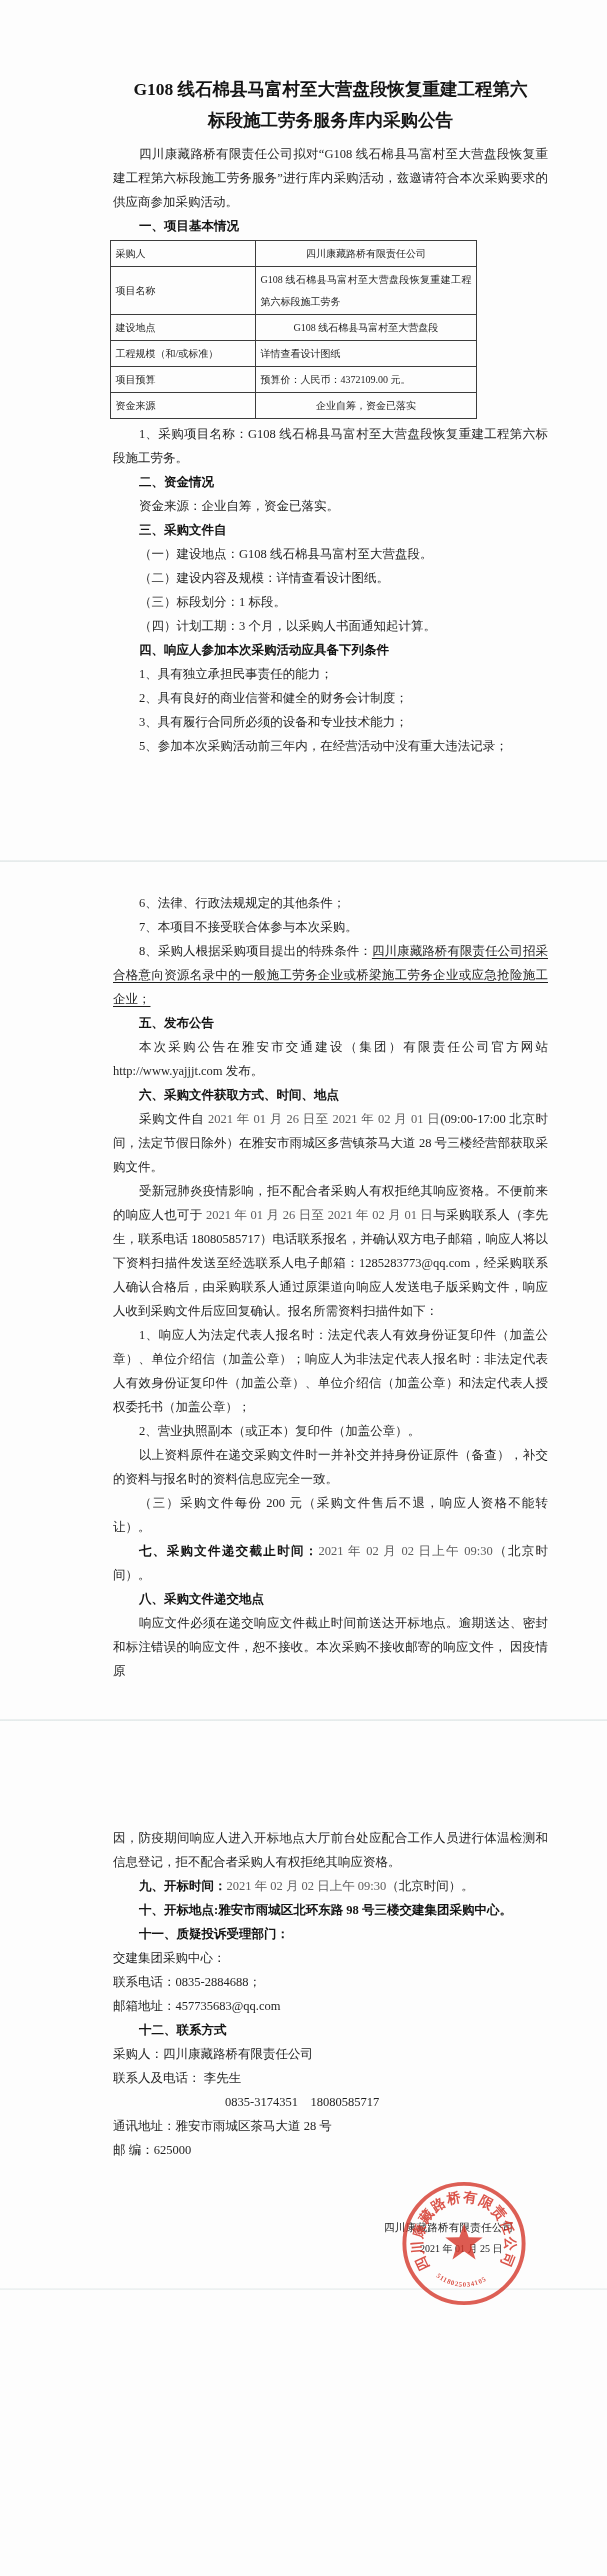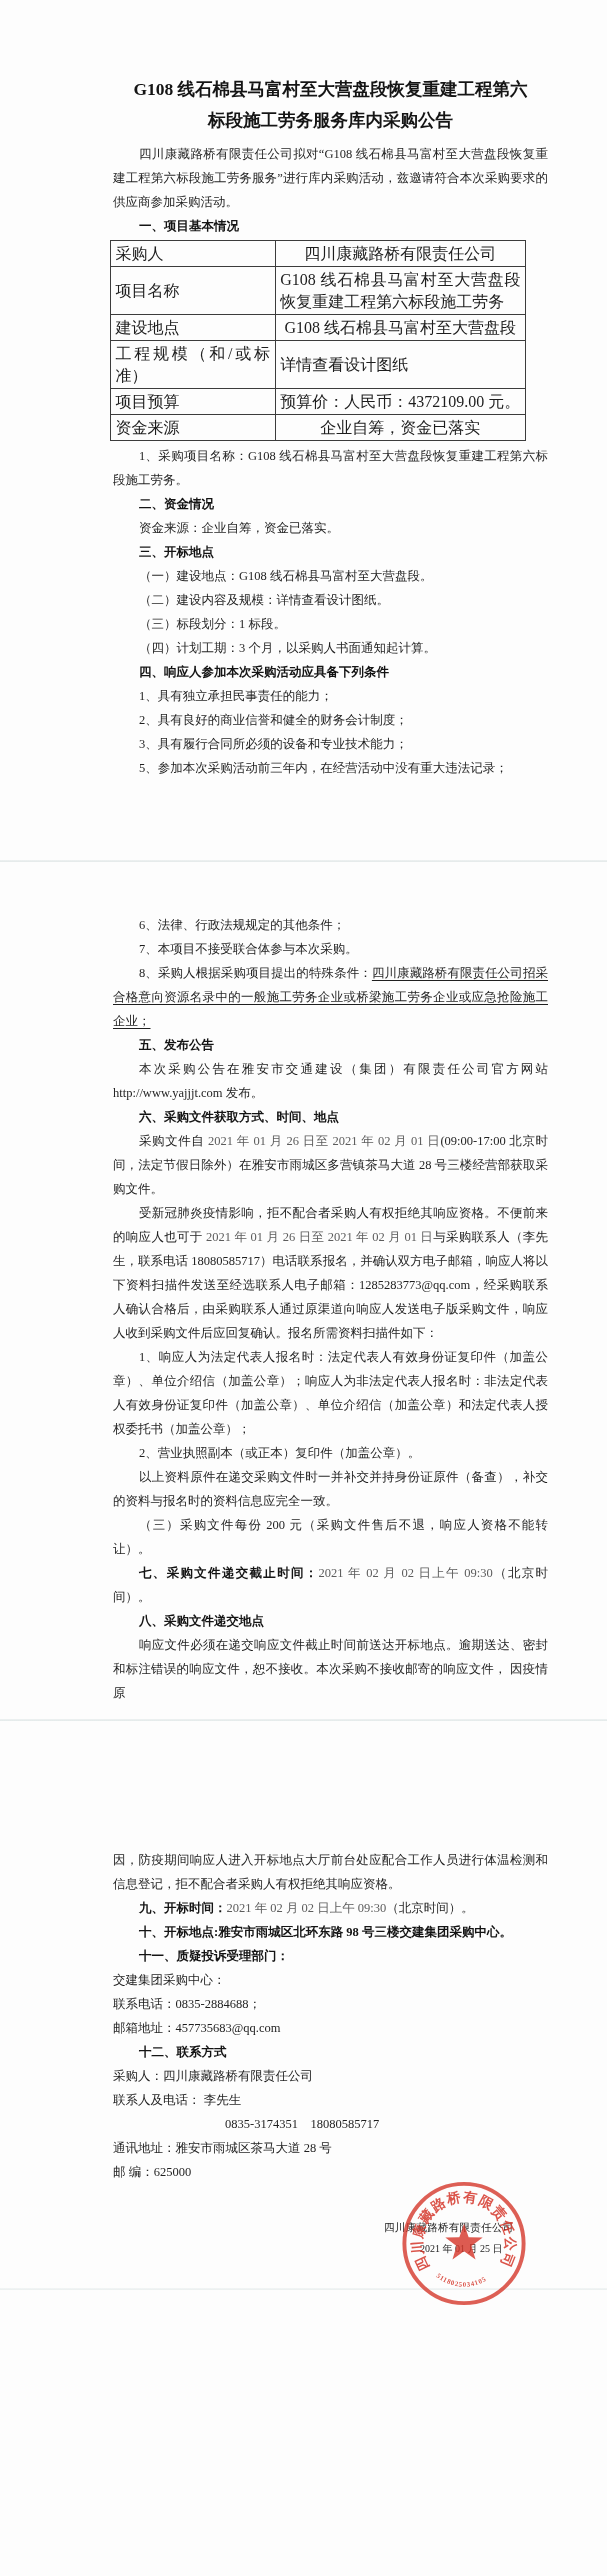--- a/index.html
+++ b/index.html
@@ -9,22 +9,22 @@
         text-align:justify;text-justify:inter-ideograph;}
   h1{font-size:17.5px;line-height:31px;font-weight:700;text-align:center;color:#151515;
      margin:9px 0 6px 0;}
   h2{font-size:12.5px;line-height:24px;font-weight:700;color:#141414;margin:0;text-indent:26px;}
   p{margin:0;}
   .ind{text-indent:26px;}
   .b{font-weight:700;color:#141414;}
   .dim{color:#5c5c5c;font-family:Liberation Serif, serif;}
   .u{text-decoration:underline;text-underline-offset:3px;}
   .phones{white-space:pre-wrap;padding-left:112px;}
-  table.info{border-collapse:collapse;width:416px;margin:2.3px 0 3px -3px;
-             font-size:16px;color:#1d1d1d;}
+  table.info{border-collapse:collapse;width:367px;margin:2.3px 0 3px -3px;
+             font-size:10px;color:#1d1d1d;}
   table.info td{border:1.1px solid #3c3c3c;line-height:22px;padding:1.5px 4.6px;}
   td.tl{width:163px;padding-left:29px;}
   td.tv{width:252px;}
   td.c{text-align:center;}
   td.l{padding-left:10.6px;line-height:23.5px;}
   td.il{padding-left:35px;}
   .gap-a{height:133px;}
   .gap-b{height:143px;}
   .psep{position:absolute;left:0;right:0;height:1.5px;}
   .psep.p1{top:860px;background:linear-gradient(#eef2f2,#e3e9e9);}
@@ -77,21 +77,21 @@
         <td class="tv c">企业自筹，资金已落实</td>
       </tr>
     </tbody>
       </table>
 
     <p class="ind">1、采购项目名称：G108 线石棉县马富村至大营盘段恢复重建工程第六标段施工劳务。</p>
 
     <h2>二、资金情况</h2>
     <p class="ind">资金来源：企业自筹，资金已落实。</p>
 
-    <h2>三、开标地点</h2>
+    <h2>三、采购文件自</h2>
     <p class="ind">（一）建设地点：G108 线石棉县马富村至大营盘段。</p>
     <p class="ind">（二）建设内容及规模：详情查看设计图纸。</p>
     <p class="ind">（三）标段划分：1 标段。</p>
     <p class="ind">（四）计划工期：3 个月，以采购人书面通知起计算。</p>
 
     <h2>四、响应人参加本次采购活动应具备下列条件</h2>
     <p class="ind">1、具有独立承担民事责任的能力；</p>
     <p class="ind">2、具有良好的商业信誉和健全的财务会计制度；</p>
     <p class="ind">3、具有履行合同所必须的设备和专业技术能力；</p>
     <p class="ind">5、参加本次采购活动前三年内，在经营活动中没有重大违法记录；</p>

